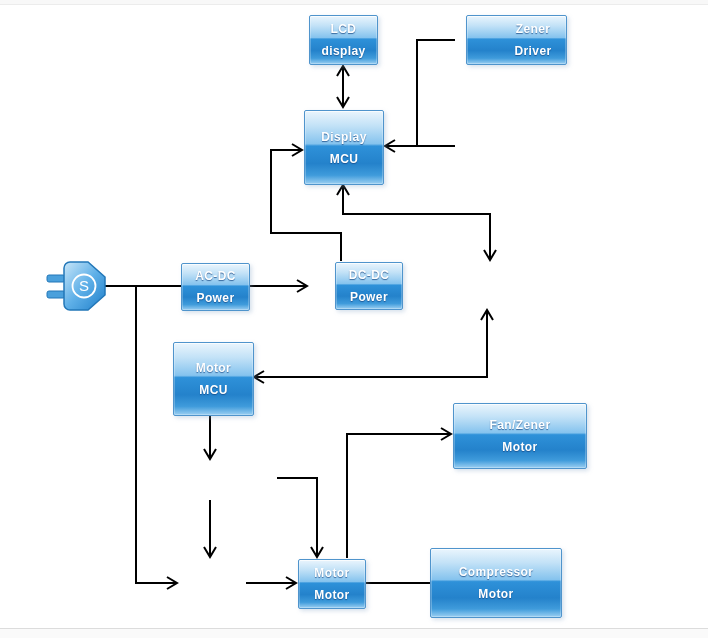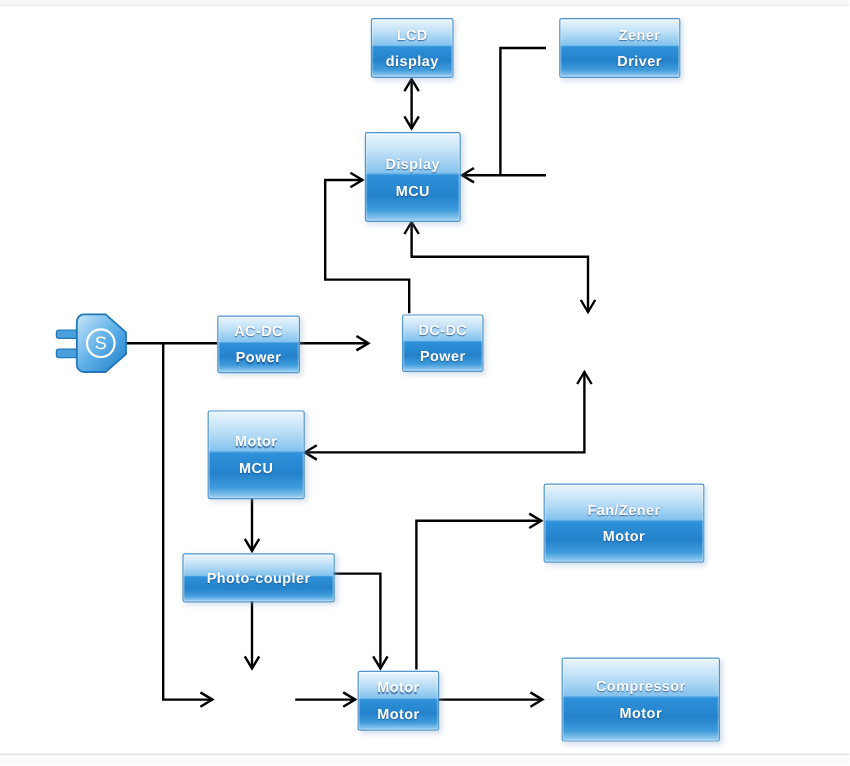--- a/index.html
+++ b/index.html
@@ -24,21 +24,21 @@
   .n-dmcu {left:304px;top:110px;width:78px; height:73px;}
   .n-key  {left:455px;top:124px;width:66px; height:46px;}
   .n-acdc {left:181px;top:263px;width:67px; height:46px;}
   .n-dcdc {left:295px;top:262px;width:66px; height:46px;margin-left:40px;}
   .n-photo{left:455px;top:262px;width:66px; height:46px;}
   .n-mmcu {left:173px;top:342px;width:79px; height:72px;}
   .n-pcd  {left:152px;top:461px;width:125px;height:39px;}
   .n-fan  {left:453px;top:403px;width:132px;height:64px;}
   .n-triac{left:179px;top:559px;width:67px; height:48px;}
   .n-mdrv {left:298px;top:559px;width:66px; height:48px;}
-  .n-comp {left:468px;top:548px;width:130px;height:68px;}
+  .n-comp {left:430px;top:548px;width:130px;height:68px;}
   .wire{stroke:#000;stroke-width:2;fill:none;stroke-linejoin:miter;}
 </style>
 </head>
 <body>
 
 <div class="stage">
 
   <div class="top-strip"></div>
   <div class="bottom-strip"></div>
 
@@ -118,23 +118,20 @@
     <span>DC-DC</span>
     <span>Power</span>
   </div>
 
 
   <div class="node n-mmcu">
     <span>Motor</span>
     <span>MCU</span>
   </div>
 
-  <div class="node n-pcd">
-    <span>Photo-coupler</span>
-  </div>
 
   <div class="node n-fan">
     <span>Fan/Zener</span>
     <span>Motor</span>
   </div>
 
 
   <div class="node n-mdrv">
     <span>Motor</span>
     <span>Motor</span>

